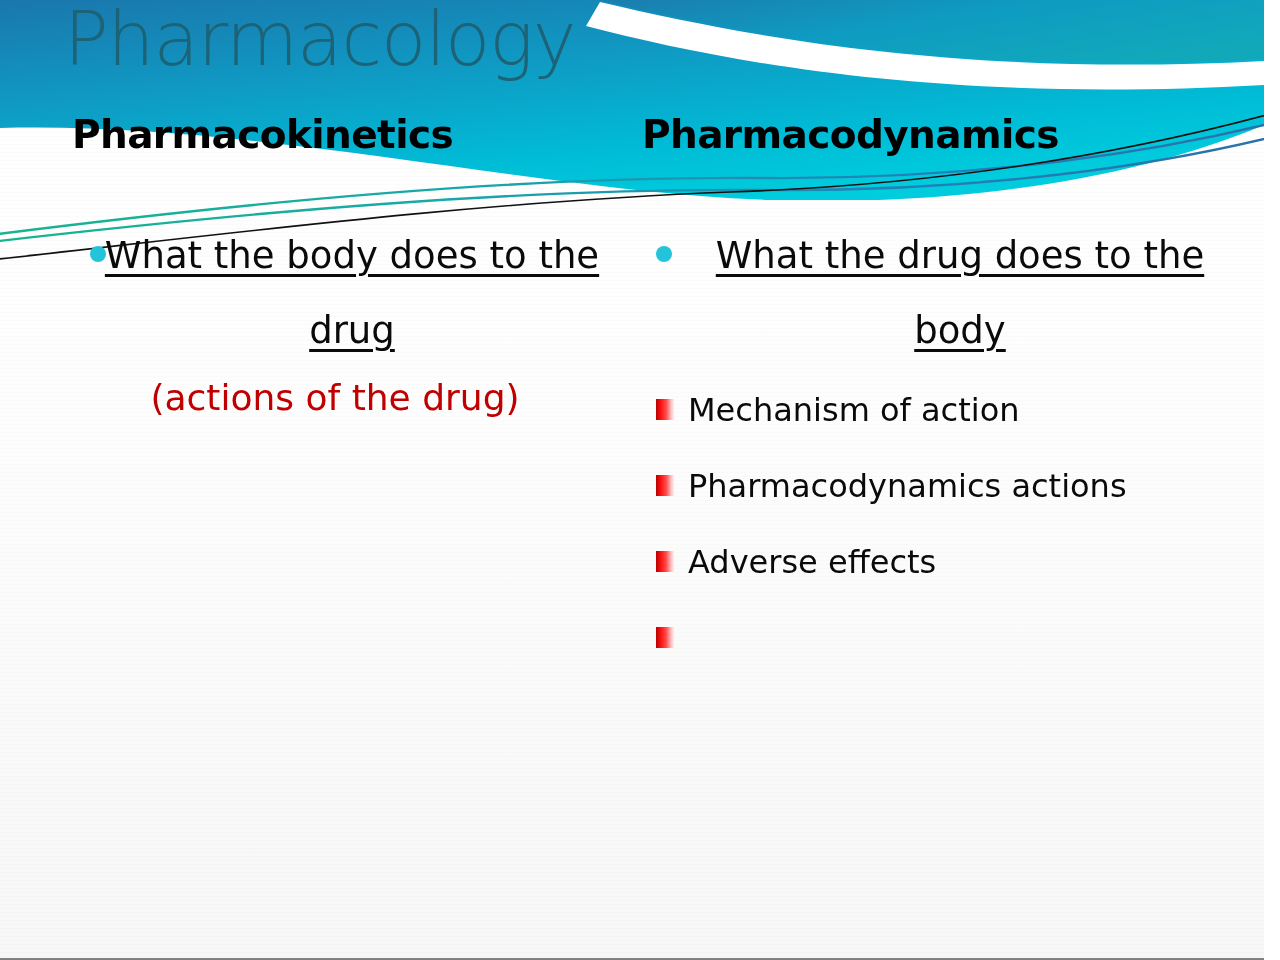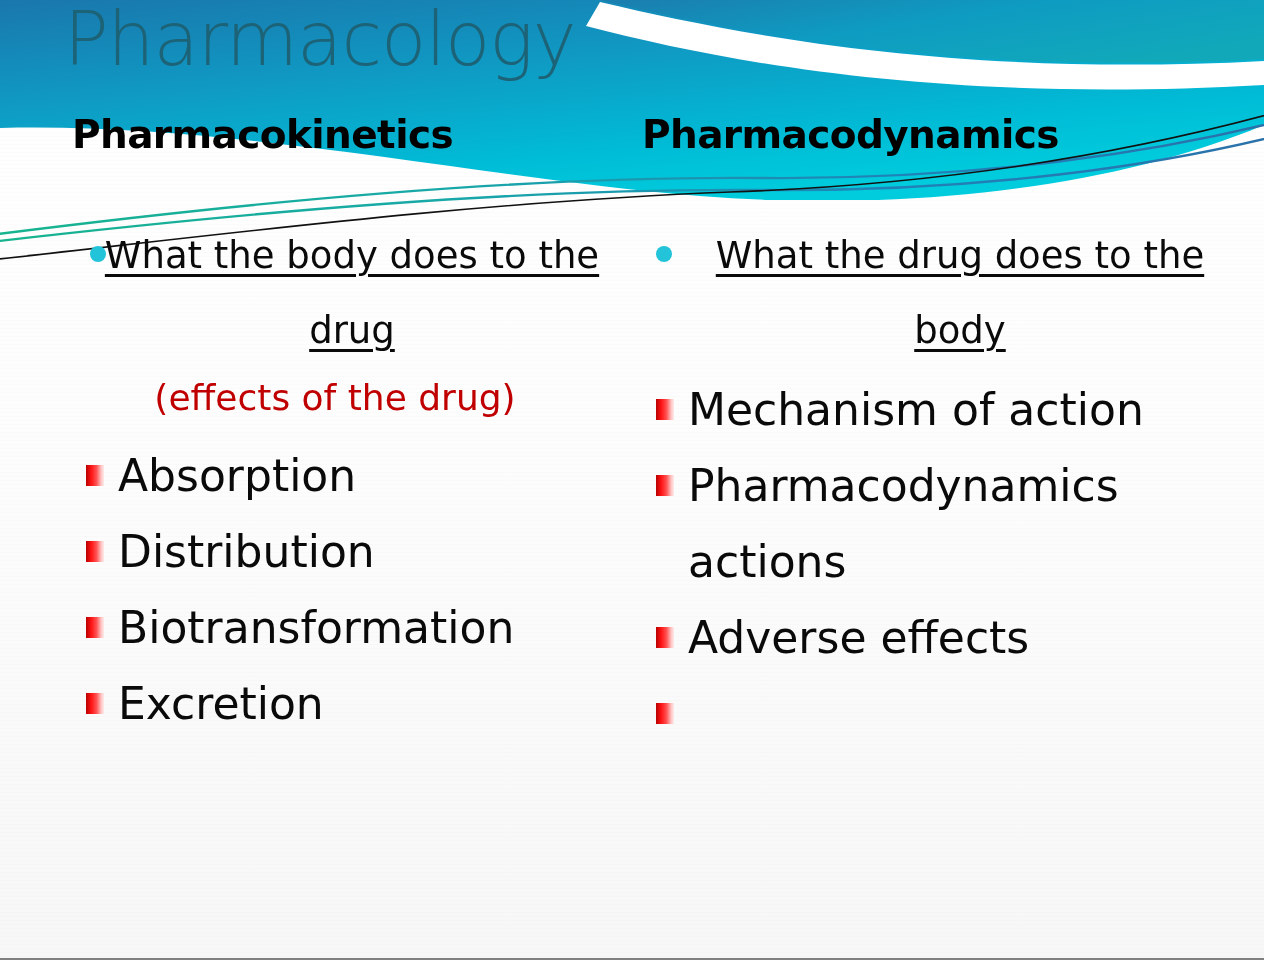--- a/index.html
+++ b/index.html
@@ -133,21 +133,21 @@
   ul.sq {
     list-style: none;
     margin: 0;
     padding: 0;
   }
   #col-left ul.sq  { margin-top: 16px; padding-left: 72px; }
   #col-right ul.sq { margin-top: 4px;  padding-left: 26px; }
 
   ul.sq > li {
     position: relative;
-    font-size: 44px;
+    font-size: 32px;
     line-height: 76px;
     color: #0a0a0a;
     padding-left: 38px;
   }
   ul.sq > li .sq-bullet {
     position: absolute;
     left: 6px;
     top: 27px;
     width: 18px;
     height: 21px;
@@ -212,40 +212,22 @@
 
   <div class="col" id="col-left">
 
     <div class="col-heading">Pharmacokinetics</div>
 
     <div class="lead-row">
       <span class="lead-bullet"></span>
       <div class="lead-text">What the body does to the drug</div>
     </div>
 
-    <div class="note">(effects of the drug)</div>
-
-    <ul class="sq">
-      <li>
-        <span class="sq-bullet"></span>
-        <span class="li-text">Absorption</span>
-      </li>
-      <li>
-        <span class="sq-bullet"></span>
-        <span class="li-text">Distribution</span>
-      </li>
-      <li>
-        <span class="sq-bullet"></span>
-        <span class="li-text">Biotransformation</span>
-      </li>
-      <li>
-        <span class="sq-bullet"></span>
-        <span class="li-text">Excretion</span>
-      </li>
-    </ul>
+    <div class="note">(actions of the drug)</div>
+
   </div>
 
   <div class="col" id="col-right">
 
     <div class="col-heading">Pharmacodynamics</div>
 
     <div class="lead-row">
       <span class="lead-bullet"></span>
       <div class="lead-text">What the drug does to the body</div>
     </div>

